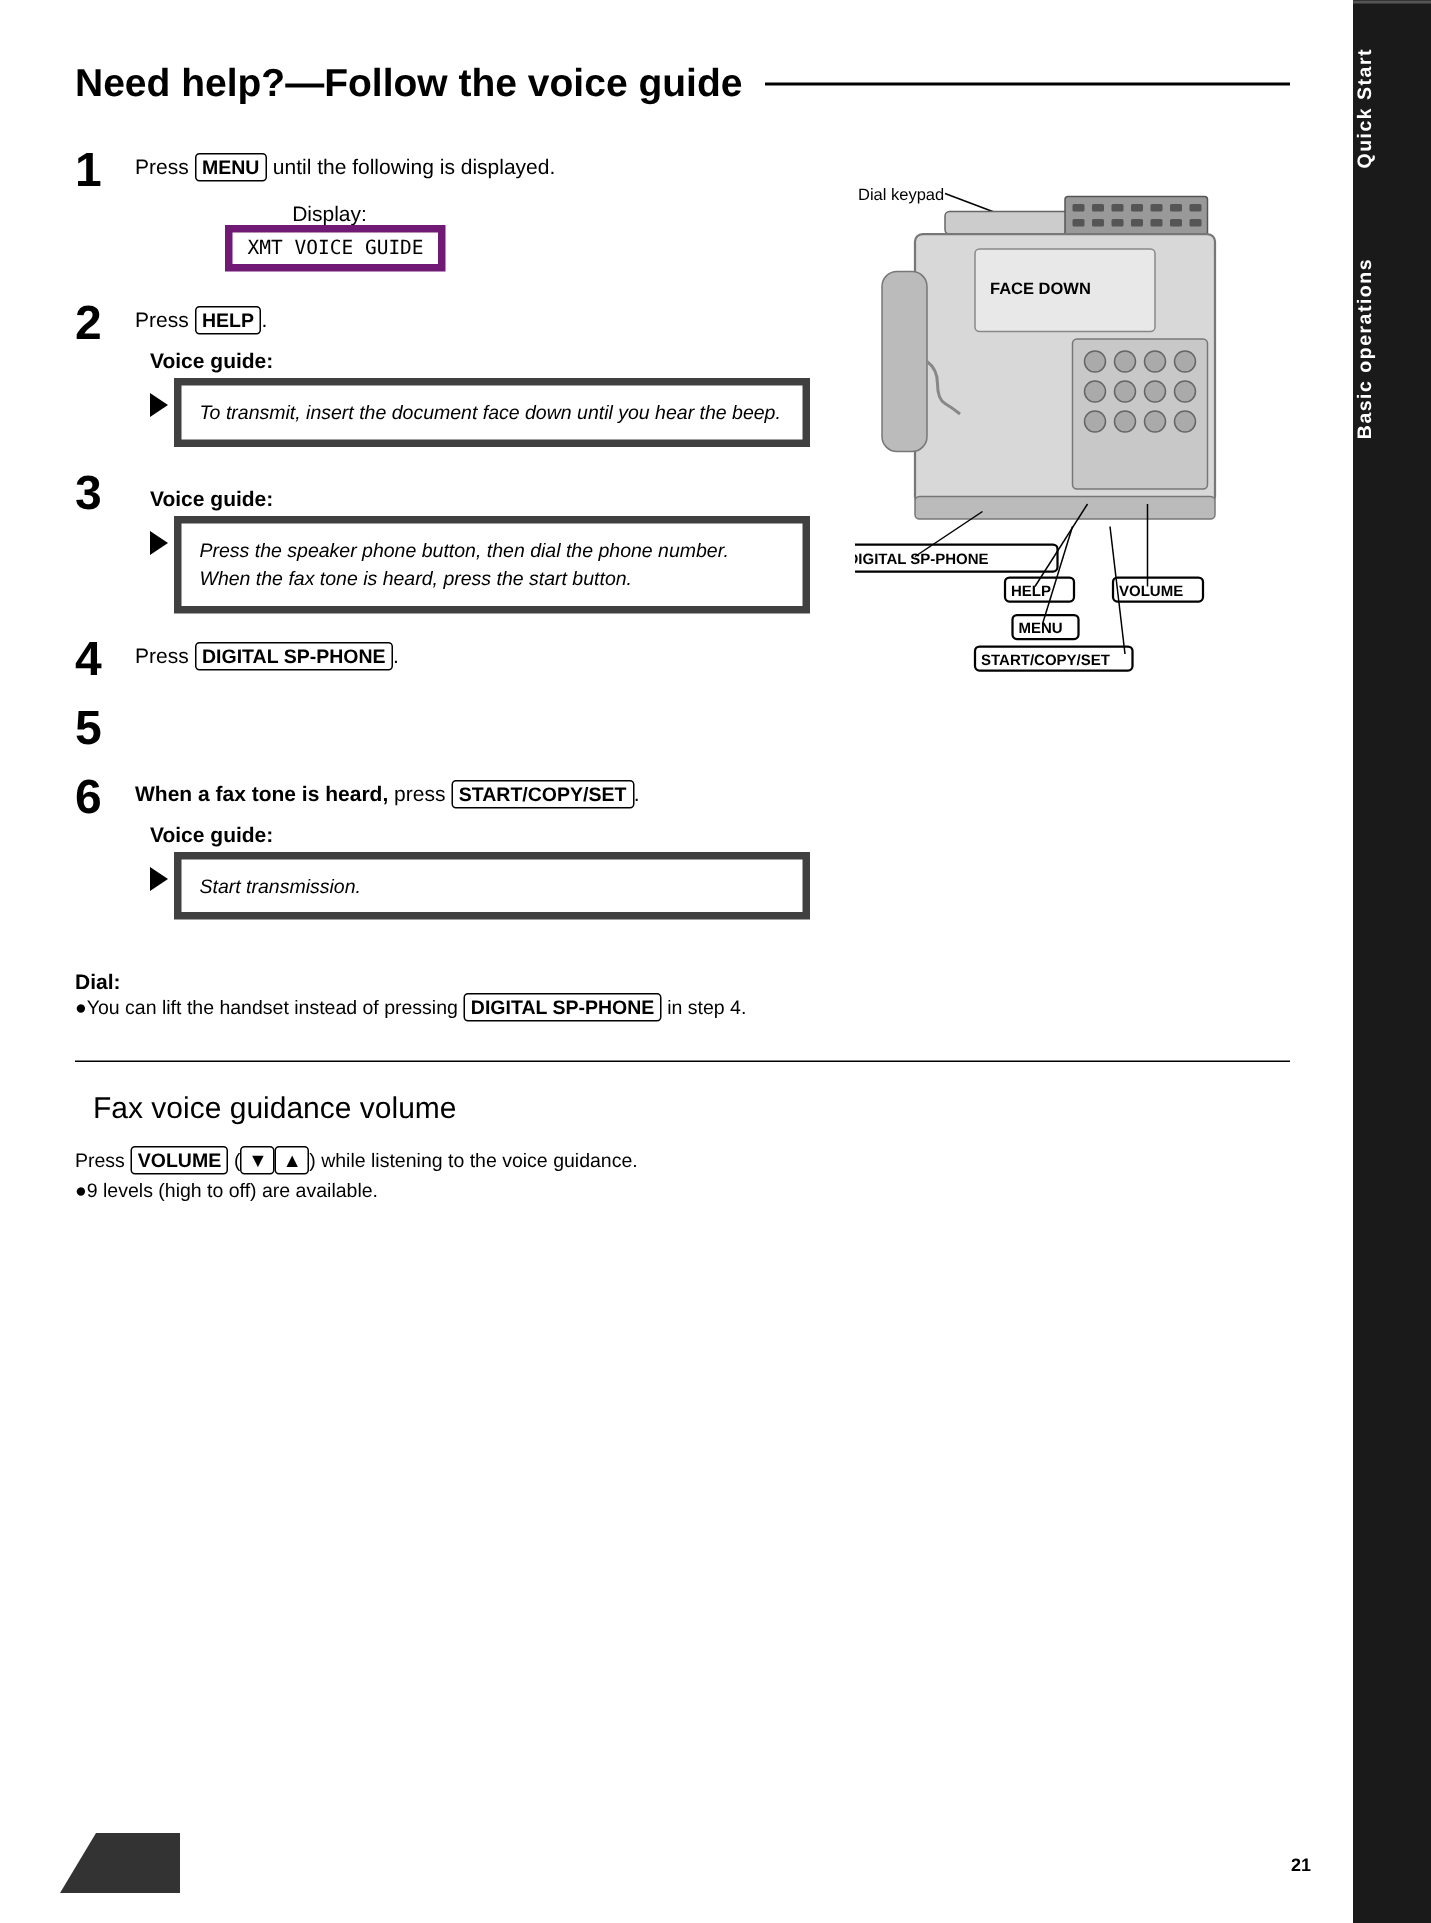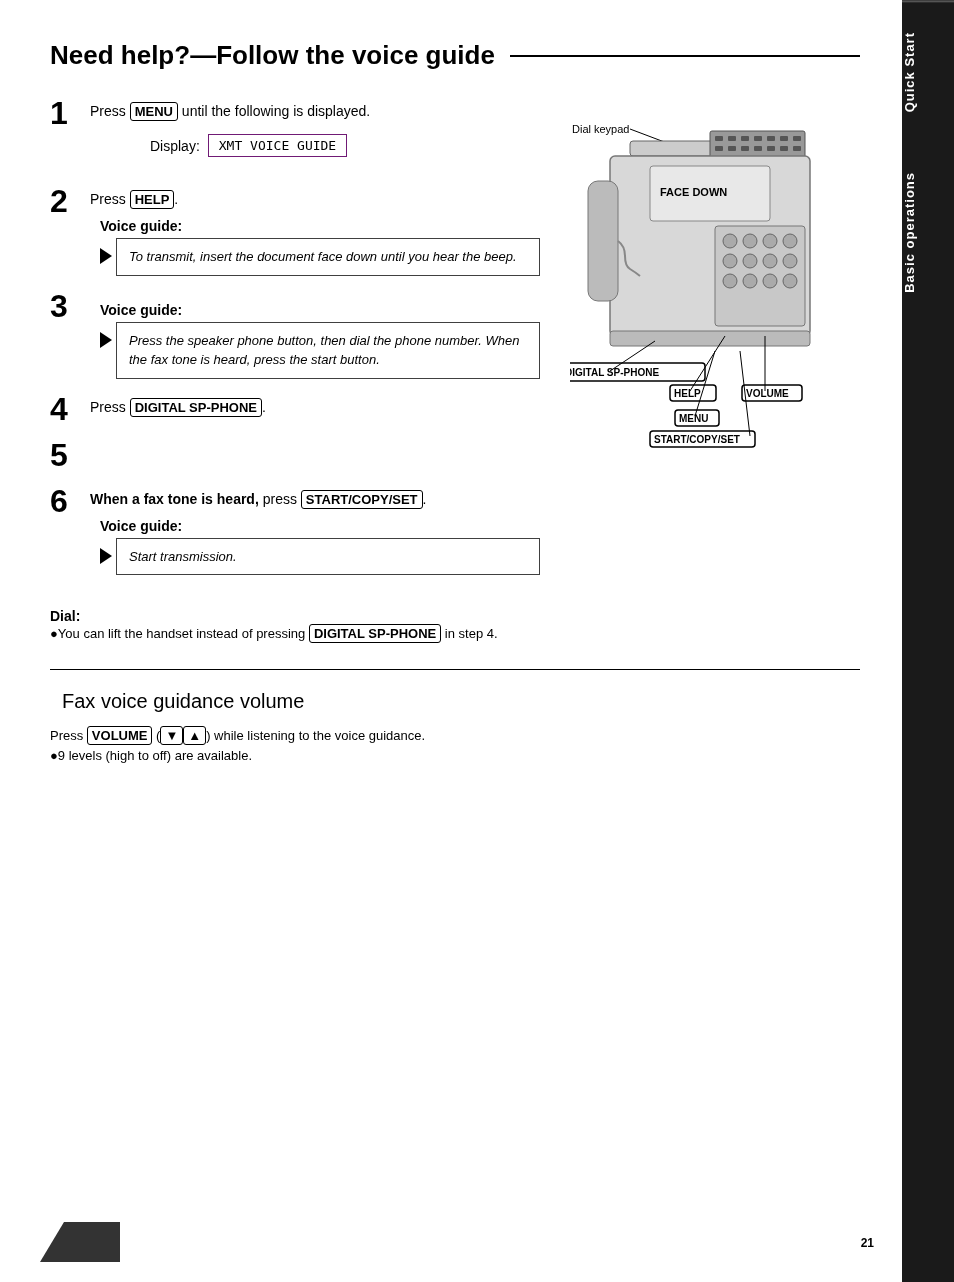--- a/index.html
+++ b/index.html
@@ -118,30 +118,31 @@
     .step-text {
       font-size: 14px;
       line-height: 1.5;
     }
 
     .display-box {
       display: inline-flex;
       align-items: center;
       margin-left: 60px;
       margin-top: 6px;
-      margin-bottom: 14px;
+      margin-bottom: 4px;
+      flex-direction: column;
     }
 
     .display-label {
       font-size: 14px;
       margin-right: 8px;
     }
 
     .display-value {
-      border: 1px solid #701a75;
+      border: 5px solid #701a75;
       padding: 3px 10px;
       font-family: monospace;
       font-size: 13px;
       background: #fff;
     }
 
     
     .btn-label {
       border: 1.5px solid #000;
       border-radius: 3px;
@@ -173,21 +174,21 @@
       height: 0;
       border-top: 8px solid transparent;
       border-bottom: 8px solid transparent;
       border-left: 12px solid #000;
       margin-top: 10px;
       margin-right: 4px;
       flex-shrink: 0;
     }
 
     .voice-guide-box {
-      border: 1px solid #404040;
+      border: 5px solid #404040;
       padding: 8px 12px;
       font-style: italic;
       font-size: 13px;
       line-height: 1.5;
       flex: 1;
     }
 
     
     .note-section {
       margin-top: 15px;

